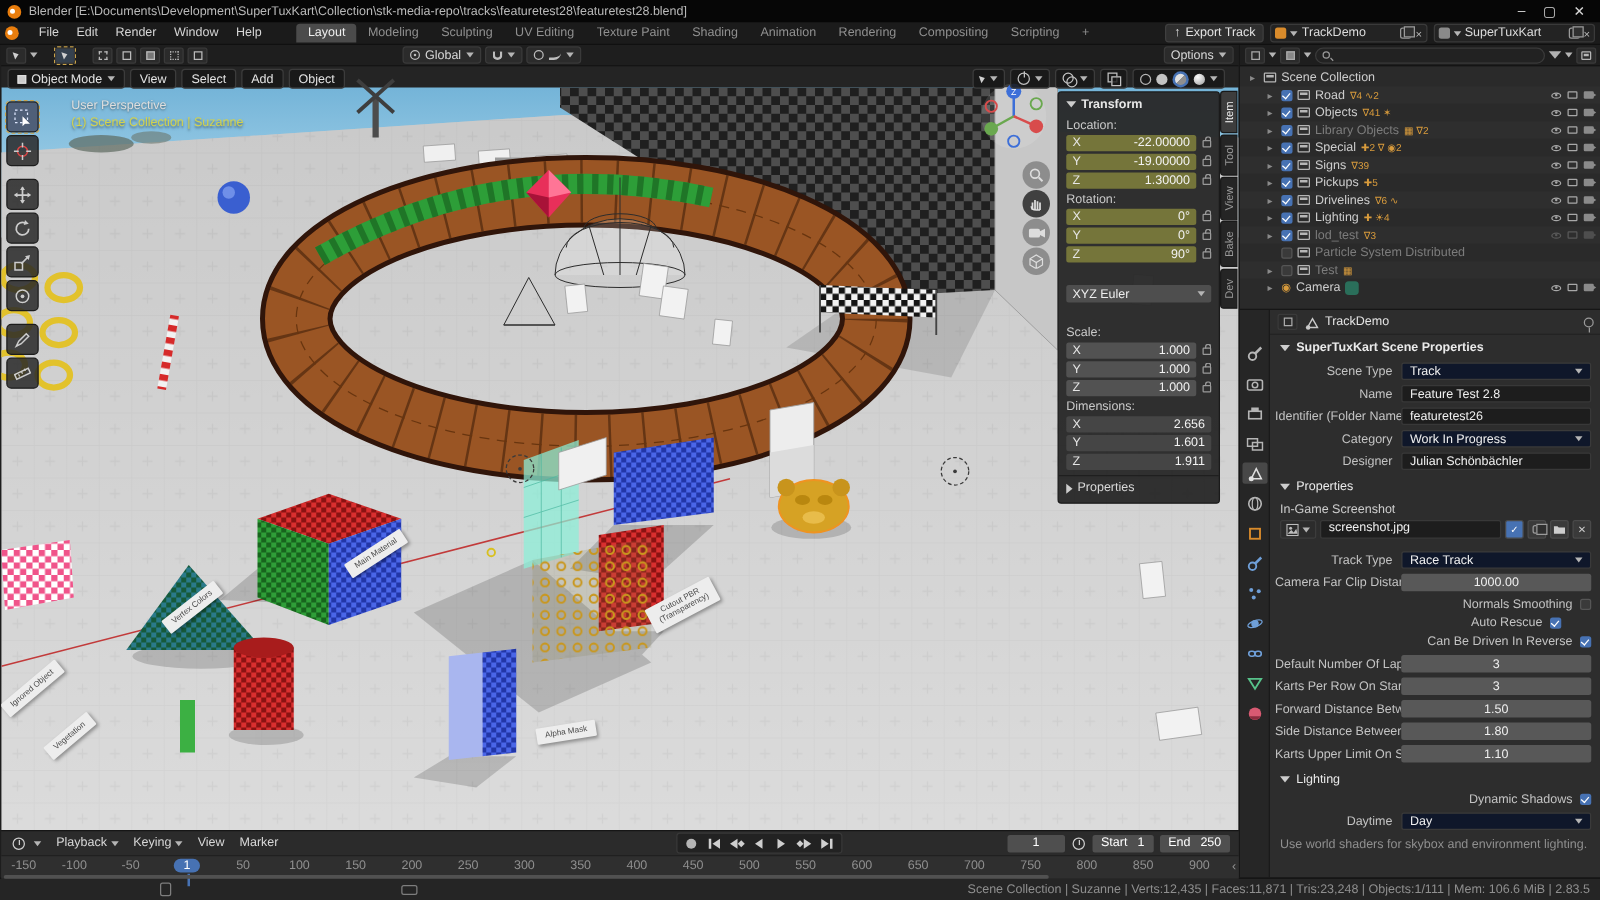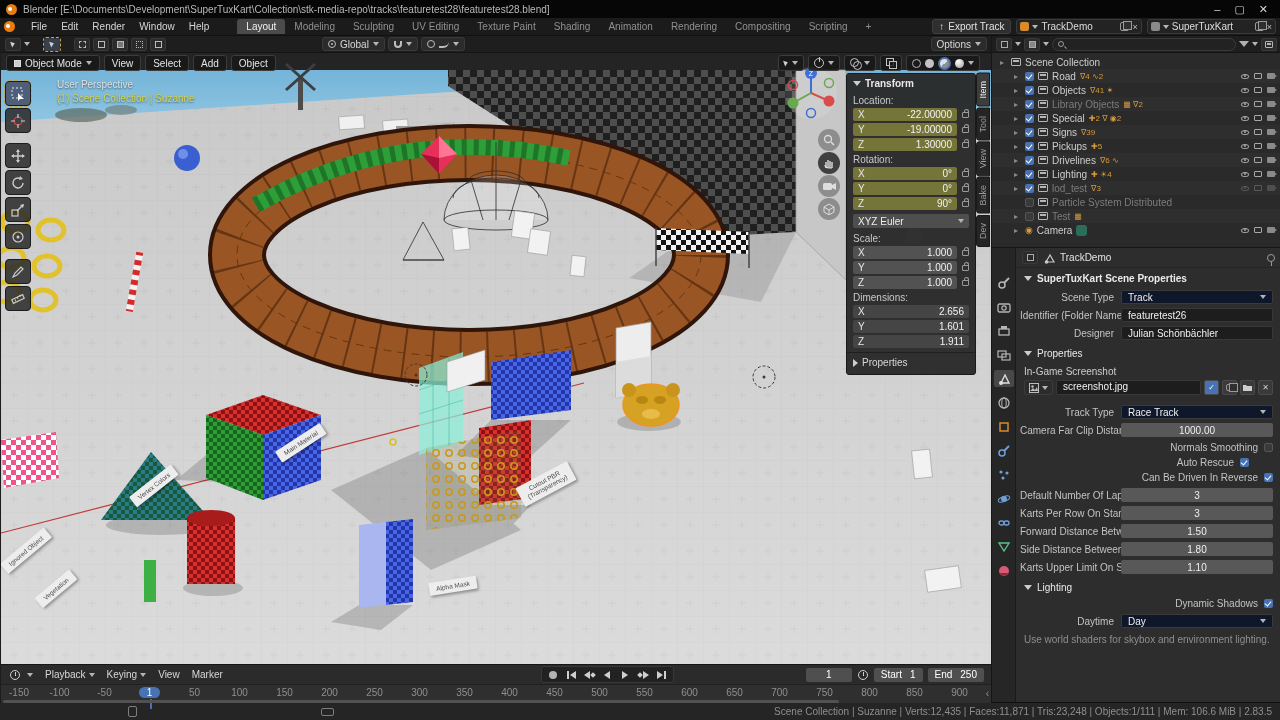--- a/index.html
+++ b/index.html
@@ -97,21 +97,21 @@
   .np-sec{padding:2px 6px 1px;color:#c9c9c9;}
   .np-row{display:flex;align-items:center;gap:3px;padding:1px 6px;}
   .np-field{flex:1;height:13px;border-radius:2px;display:flex;align-items:center;padding:0 5px;color:#f2f2f2;}
   .np-field .ax{width:10px;color:#e6e6e6;}
   .np-field .val{flex:1;text-align:right;}
   .f-olive{background:#75753a;}
   .f-gray{background:#525252;}
   .f-dark{background:#454545;}
   .lock{width:7px;height:6px;border:1px solid #9a9a9a;border-radius:1px;position:relative;margin-left:2px;}
   .lock:before{content:"";position:absolute;left:1px;top:-4px;width:3px;height:3px;border:1px solid #9a9a9a;border-bottom:none;border-radius:3px 3px 0 0;}
-  .np-drop{margin:3px 6px;height:14px;background:#4e4e4e;border-radius:2px;display:flex;align-items:center;justify-content:space-between;padding:0 5px;color:#eee;}
+  .np-drop{margin:17px 6px;height:14px;background:#4e4e4e;border-radius:2px;display:flex;align-items:center;justify-content:space-between;padding:0 5px;color:#eee;}
   .np-foot{border-top:1px solid #1f1f1f;margin-top:3px;padding:4px 6px;display:flex;gap:4px;align-items:center;color:#d8d8d8;}
   .ntabs{position:absolute;left:975px;top:20px;z-index:28;display:flex;flex-direction:column;gap:1px;}
   .ntab{writing-mode:vertical-rl;transform:rotate(180deg);background:#252525;color:#9a9a9a;padding:7px 1px;font-size:9px;border-radius:0 3px 3px 0;border:1px solid #191919;}
   .ntab.active{background:#3d3d3d;color:#ededed;}
 
   
   .scene-label{position:absolute;background:#ededed;color:#4a4a4a;font-size:6.5px;line-height:1.15;padding:3px 7px;border-radius:1px;box-shadow:1px 2px 3px rgba(0,0,0,.35);white-space:pre;text-align:center;z-index:10;}
 
   
   .timeline{position:absolute;left:0;top:628px;width:990px;height:38px;background:#2b2b2b;border-top:1px solid #161616;z-index:35;}
@@ -1148,23 +1148,36 @@
               <span>SuperTuxKart Scene Properties</span>
             </div>
           <div class="prow">
               <div class="plabel">Scene Type</div>
               <div class="pfield pf-drop">
                 <span>Track</span>
                 <span class="caret"></span>
               </div>
             </div>
           <div class="prow">
+              <div class="plabel">Name</div>
+              <div class="pfield pf-text">
+                <span>Feature Test 2.8</span>
+              </div>
+            </div>
+          <div class="prow">
               <div class="plabel">Identifier (Folder Name)</div>
               <div class="pfield pf-text">
                 <span>featuretest26</span>
+              </div>
+            </div>
+          <div class="prow">
+              <div class="plabel">Category</div>
+              <div class="pfield pf-drop">
+                <span>Work In Progress</span>
+                <span class="caret"></span>
               </div>
             </div>
           <div class="prow">
               <div class="plabel">Designer</div>
               <div class="pfield pf-text">
                 <span>Julian Schönbächler</span>
               </div>
             </div>
 
           <div class="panel-h" style="font-weight:normal;">

